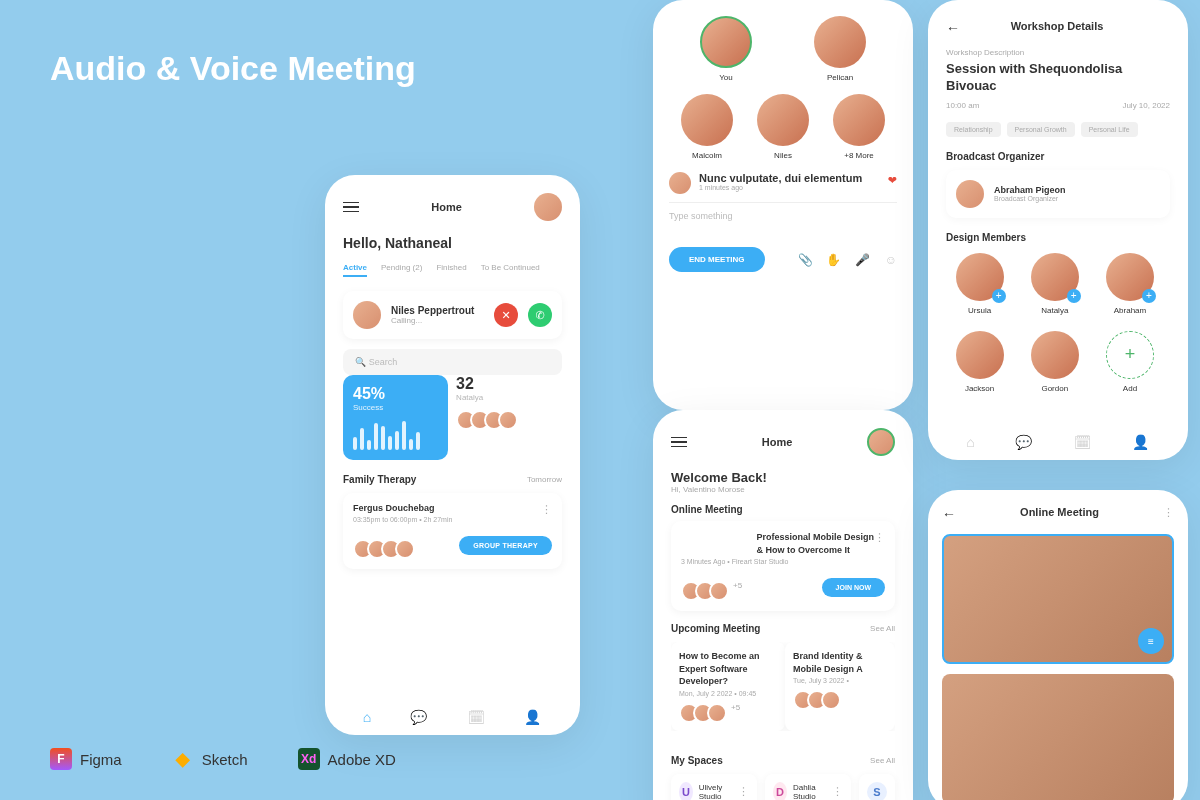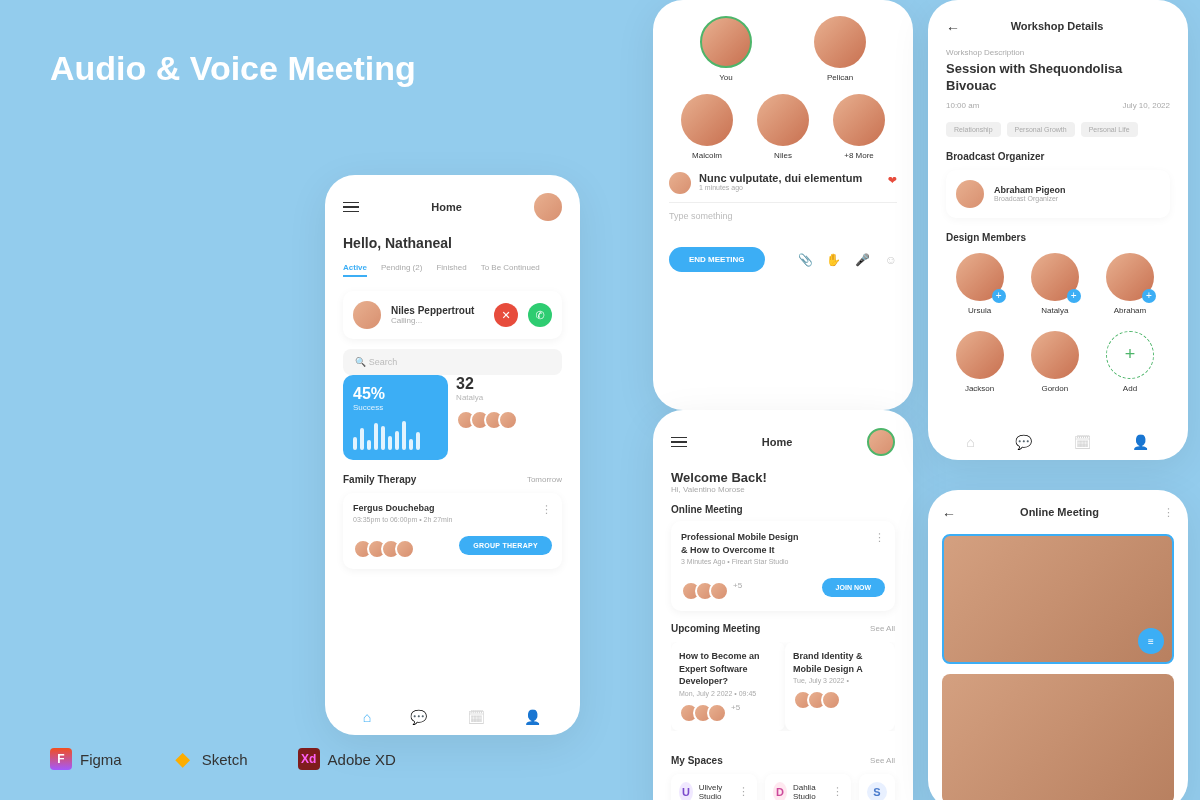--- a/index.html
+++ b/index.html
@@ -99,21 +99,21 @@
 <div class="tools">
   <div class="tool">
       <span class="tool-ic" style="background:linear-gradient(#f24e1e,#a259ff);color:#fff">F</span>
       <span>Figma</span>
     </div>
   <div class="tool">
       <span class="tool-ic" style="color:#fdad00;font-size:18px">◆</span>
       <span>Sketch</span>
     </div>
   <div class="tool">
-      <span class="tool-ic" style="background:#7f1d1d;color:#ff61f6">Xd</span>
+      <span class="tool-ic" style="background:#14532d;color:#ff61f6">Xd</span>
       <span>Adobe XD</span>
     </div>
 </div>
 
 <div class="phone p1">
   <div class="hdr">
     <div class="menu">
         <span></span>
         <span></span>
         <span></span>
@@ -246,21 +246,21 @@
         <span></span>
         <span></span>
       </div>
     <div class="hdr-t">Home</div>
     <div class="av av-r"></div>
   </div>
   <div class="wt">Welcome Back!</div>
   <div class="ws">Hi, Valentino Morose</div>
   <div class="sec-t" style="margin-bottom:6px">Online Meeting</div>
   <div class="mcard">
-    <div style="display:flex;justify-content:space-between">
+    <div style="display:flex;justify-content:flex-end">
         <div>
           <div class="mt">Professional Mobile Design</div>
           <div class="mt">&amp; How to Overcome It</div>
         </div>
         <span class="dots">⋮</span>
       </div>
     <div class="ms">3 Minutes Ago • Fireart Star Studio</div>
     <div style="display:flex;justify-content:space-between;align-items:center;margin-top:8px">
       <div class="avrow">
           <div class="av"></div>

